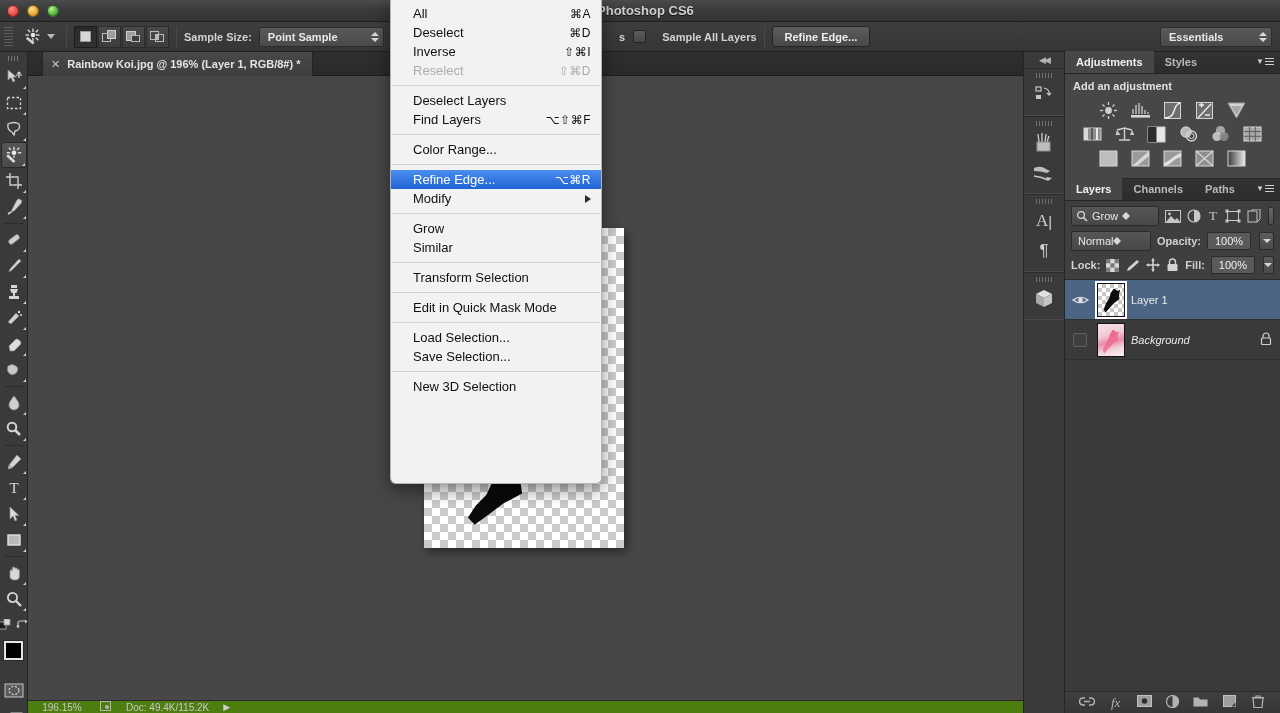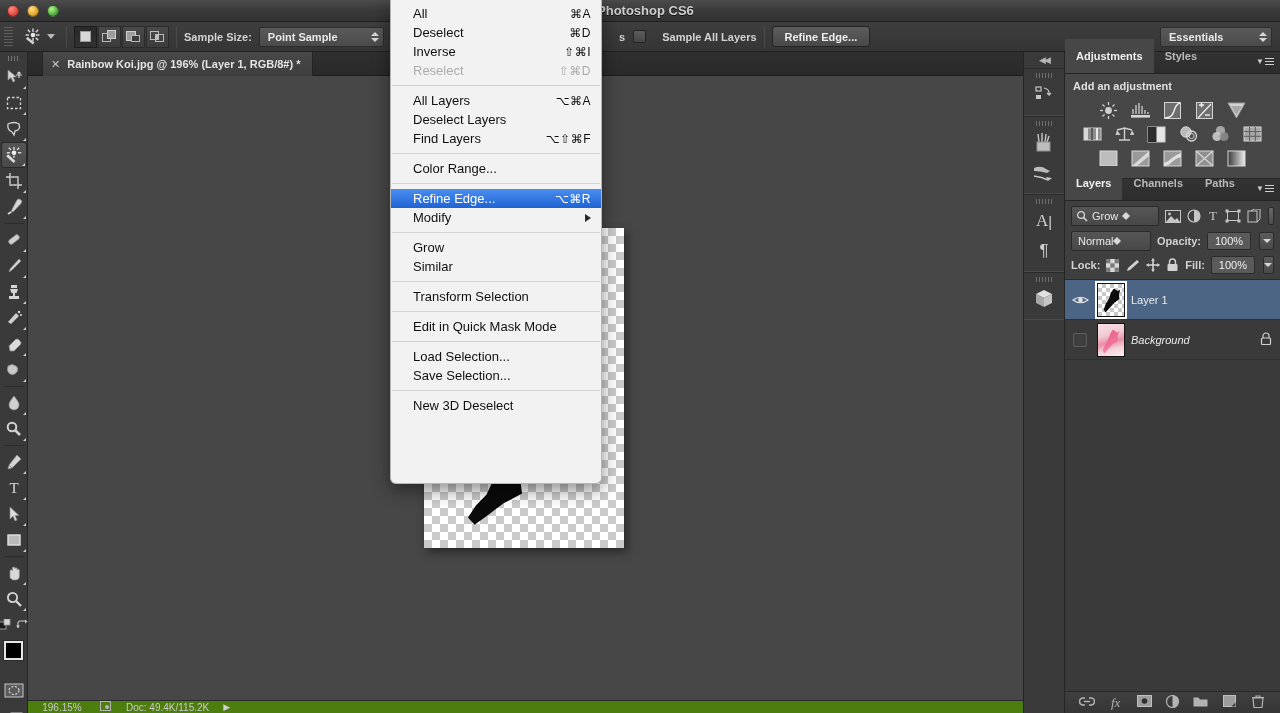--- a/index.html
+++ b/index.html
@@ -159,21 +159,21 @@
   .rightpanel {
     position: absolute; left: 1065px; top: 52px; width: 215px; height: 661px;
     background: #3a3a3a;
   }
   .panel-tabs {
     height: 22px; background: linear-gradient(to bottom,#333,#2d2d2d);
     display: flex; align-items: flex-end; position: relative;
     border-bottom: 1px solid #242424;
   }
   .ptab {
-    height: 22px; padding: 17px 11px; display: flex; align-items: center;
+    height: 22px; padding: 5px 11px; display: flex; align-items: center;
     color: #b9b9b9; font-size: 11px; font-weight: bold;
   }
   .ptab.active { background: #474747; color: #f0f0f0; }
   .pmenu { position: absolute; right: 6px; top: 5px; color: #cfcfcf; font-size: 10px;
     display: flex; align-items: center; gap: 1px; }
   .pmenu .bars { display: inline-block; width: 9px; height: 8px;
     background: repeating-linear-gradient(to bottom,#cfcfcf 0 1px, transparent 1px 3px); }
 
   .adjpanel { background: #474747; padding: 6px 0 8px; border-bottom: 1px solid #272727; }
   .adj-title { color: #e0e0e0; font-size: 11px; font-weight: bold; padding: 0 8px 6px; }
@@ -961,24 +961,20 @@
       <div class="mi">
         <span>Inverse</span>
         <span class="sc">⇧⌘I</span>
       </div>
       <div class="mi disabled">
         <span>Reselect</span>
         <span class="sc">⇧⌘D</span>
       </div>
       <div class="msep"></div>
       <div class="mi">
-        <span>All Layers</span>
-        <span class="sc">⌥⌘A</span>
-      </div>
-      <div class="mi">
         <span>Deselect Layers</span>
       </div>
       <div class="mi">
         <span>Find Layers</span>
         <span class="sc">⌥⇧⌘F</span>
       </div>
       <div class="msep"></div>
       <div class="mi">
         <span>Color Range...</span>
       </div>
@@ -1008,17 +1004,17 @@
       </div>
       <div class="msep"></div>
       <div class="mi">
         <span>Load Selection...</span>
       </div>
       <div class="mi">
         <span>Save Selection...</span>
       </div>
       <div class="msep"></div>
       <div class="mi">
-        <span>New 3D Deselect</span>
+        <span>New 3D Selection</span>
       </div>
     </div>
 
 </div>
 
 </body></html>

